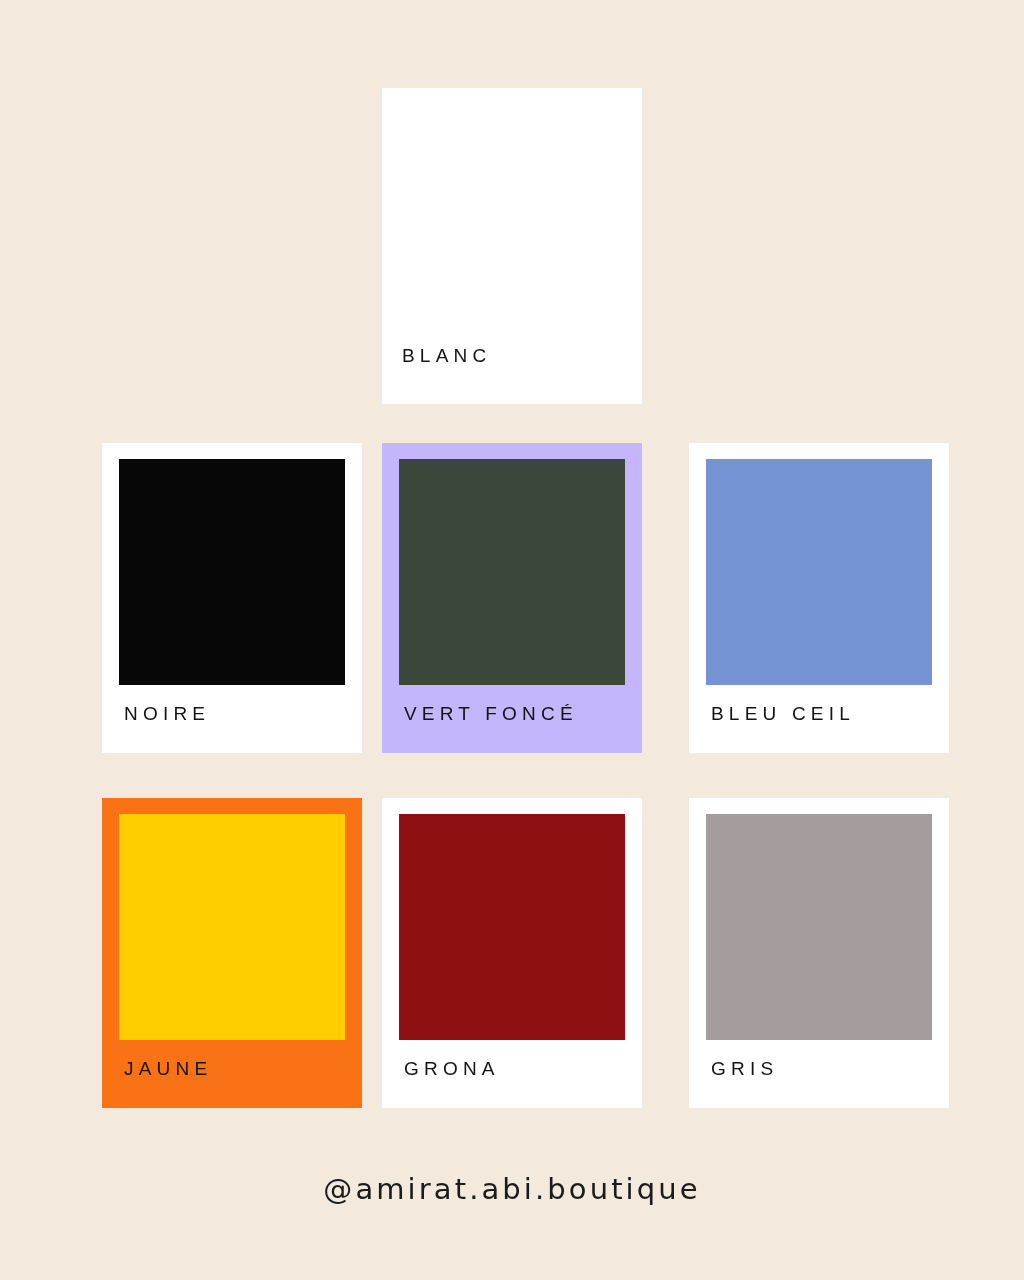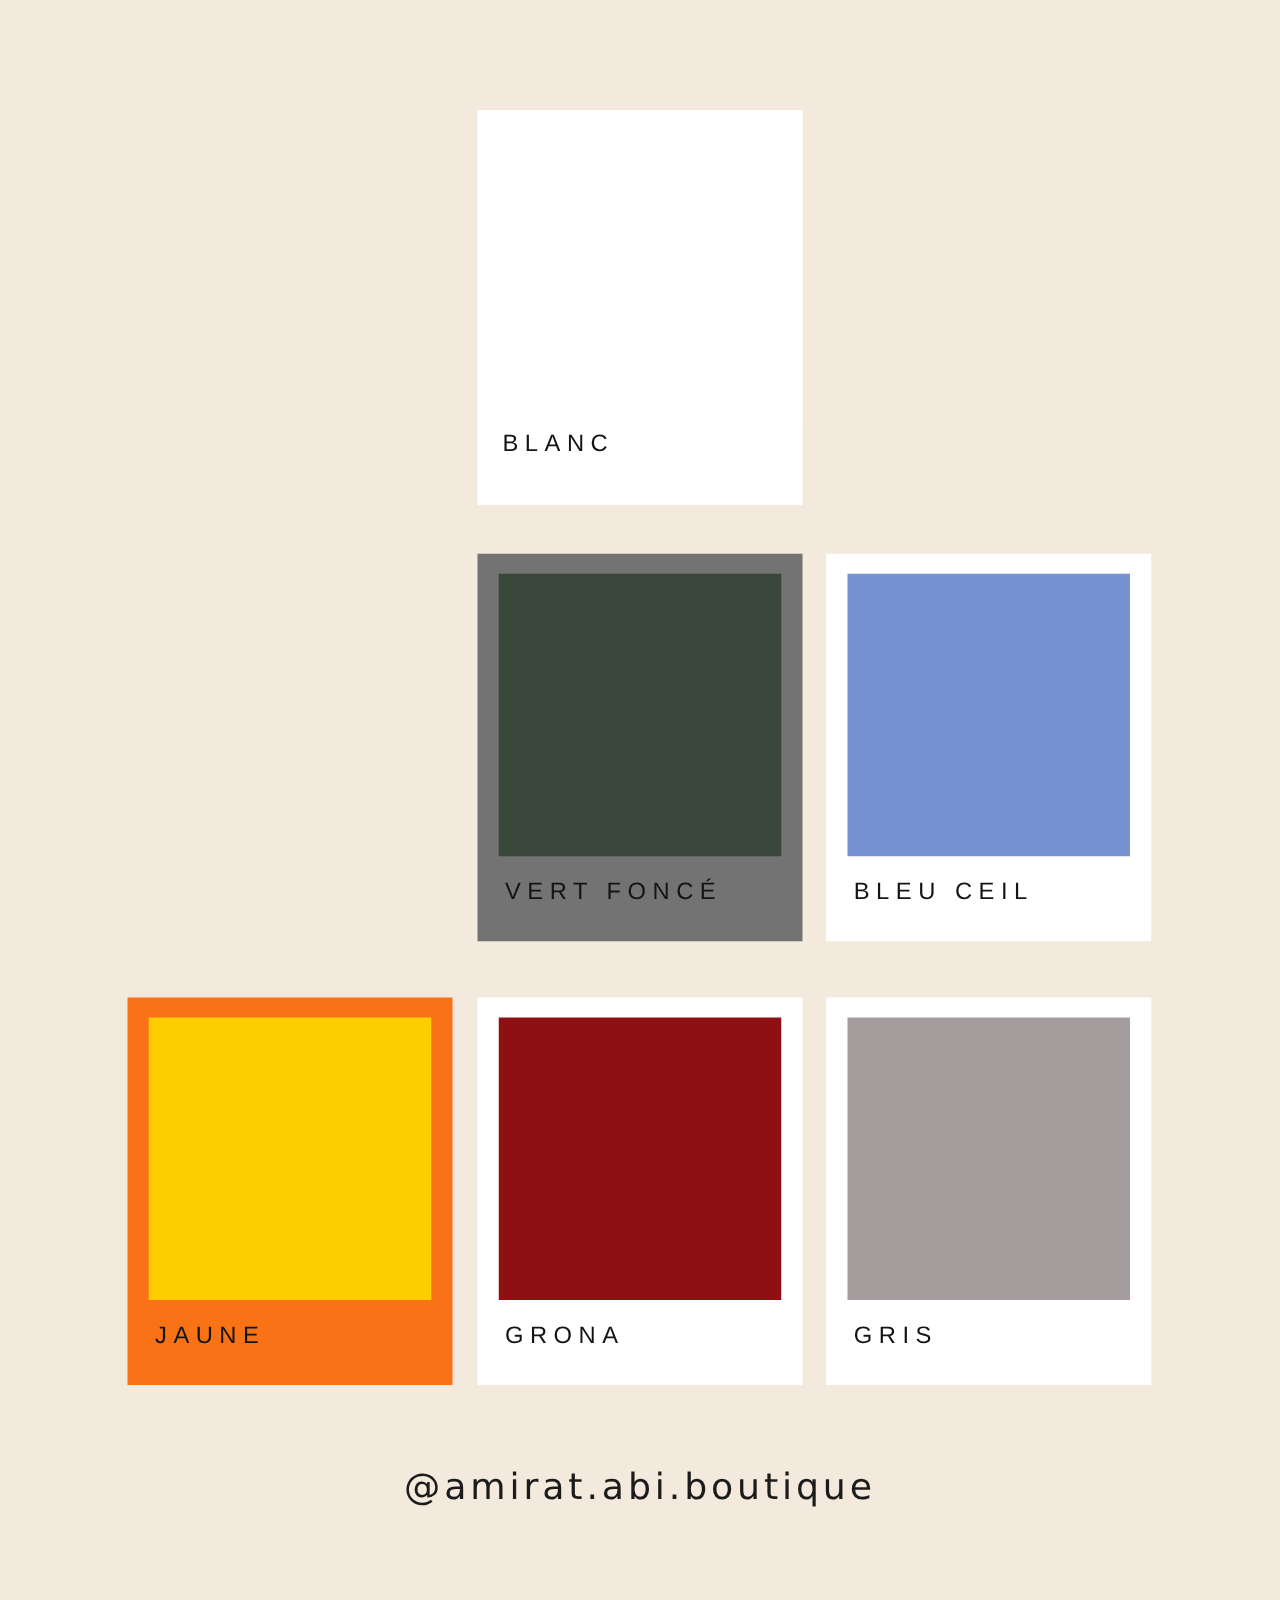--- a/index.html
+++ b/index.html
@@ -76,21 +76,21 @@
     width: 226px;
     height: 226px;
   }
   .card-grid .swatch-label {
     left: 22px;
     top: 261px;
   }
 
   .col-1 { left: 102px; }
   .col-2 { left: 382px; }
-  .col-3 { left: 661px; }
+  .col-3 { left: 689px; }
 
   .row-1 { top: 443px; }
   .row-2 { top: 798px; }
 
   
   #account-handle {
     position: absolute;
     left: 0;
     top: 1172px;
     width: 1024px;
@@ -107,22 +107,26 @@
 </head>
 <body style="background: rgb(243, 233, 220);">
 
 <div id="palette-board" style="background: rgb(243, 233, 220);">
 
   <div class="swatch-card card-hero" style="background: rgb(255, 255, 255);">
     <span class="swatch-chip" style="background: rgb(255, 255, 255);"></span>
     <span class="swatch-label" style="color: rgb(20, 20, 20);">BLANC</span>
   </div>
 
+  <div class="swatch-card card-grid col-1 row-1" style="background: rgb(255, 255, 255);">
+    <span class="swatch-chip" style="background: rgb(7, 7, 7);"></span>
+    <span class="swatch-label" style="color: rgb(20, 20, 20);">NOIRE</span>
+  </div>
 
-  <div class="swatch-card card-grid col-2 row-1" style="background: #737373;">
+  <div class="swatch-card card-grid col-2 row-1" style="background: #c4b5fd;">
     <span class="swatch-chip" style="background: rgb(58, 71, 59);"></span>
     <span class="swatch-label" style="color: rgb(20, 20, 20);">VERT FONCÉ</span>
   </div>
 
   <div class="swatch-card card-grid col-3 row-1" style="background: rgb(255, 255, 255);">
     <span class="swatch-chip" style="background: rgb(117, 146, 210);"></span>
     <span class="swatch-label" style="color: rgb(20, 20, 20);">BLEU CEIL</span>
   </div>
 
   <div class="swatch-card card-grid col-1 row-2" style="background: #f97316;">

